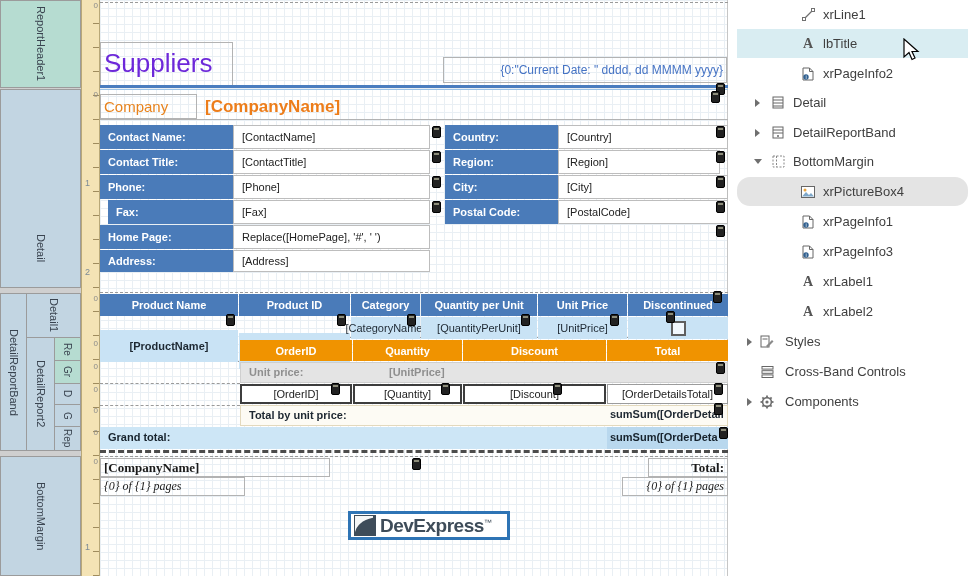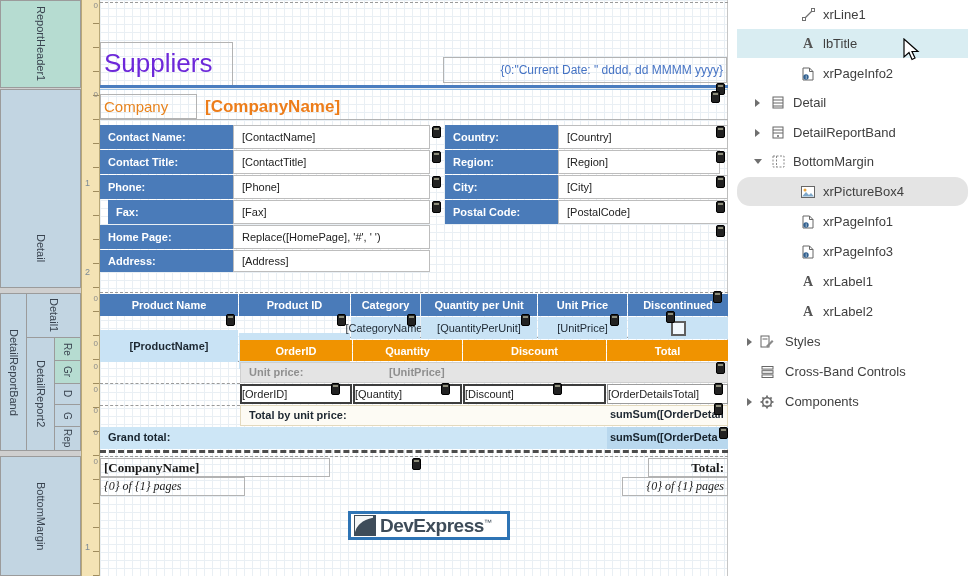--- a/index.html
+++ b/index.html
@@ -37,21 +37,21 @@
              display:flex; align-items:center; }
   .cellval { position:absolute; background:#fff; border:1px solid #bdbdbd; font-size:11px; color:#222;
              display:flex; align-items:center; padding-left:8px; }
   .chead { position:absolute; background:#4a7bb9; color:#fff; font-weight:bold; font-size:11px;
            display:flex; align-items:center; justify-content:center; }
   .lbrow { position:absolute; background:#c9e3f5; font-size:11px; color:#1e2933;
            display:flex; align-items:center; justify-content:center; }
   .ohead { position:absolute; background:#f09300; color:#fff; font-weight:bold; font-size:11px;
            display:flex; align-items:center; justify-content:center; }
   .dcell { position:absolute; background:#fff; border:2px solid #3d3d3d; font-size:11px; color:#222;
-           display:flex; align-items:center; justify-content:flex-start; }
+           display:flex; align-items:center; justify-content:center; }
   .tag { position:absolute; width:9px; height:12px; background:#222; border:1px solid #000; border-radius:2px; }
   .tag:after { content:""; position:absolute; left:1px; top:1px; width:5px; height:2px; background:#8d8d7a; }
   .serifbox { position:absolute; border:1px solid #b3b3b3; background:#fff0;
               font-family:"Liberation Serif","DejaVu Serif",serif; font-size:13px; color:#1a1a1a;
               display:flex; align-items:center; padding:0 3px; overflow:hidden; white-space:nowrap; }
 
   
   .tree { position:absolute; left:737px; top:0; width:231px; height:576px; background:#fff; }
   .trow { position:absolute; left:0; width:231px; height:29px; display:flex; align-items:center;
           font-size:13px; color:#404040; cursor:default; }

